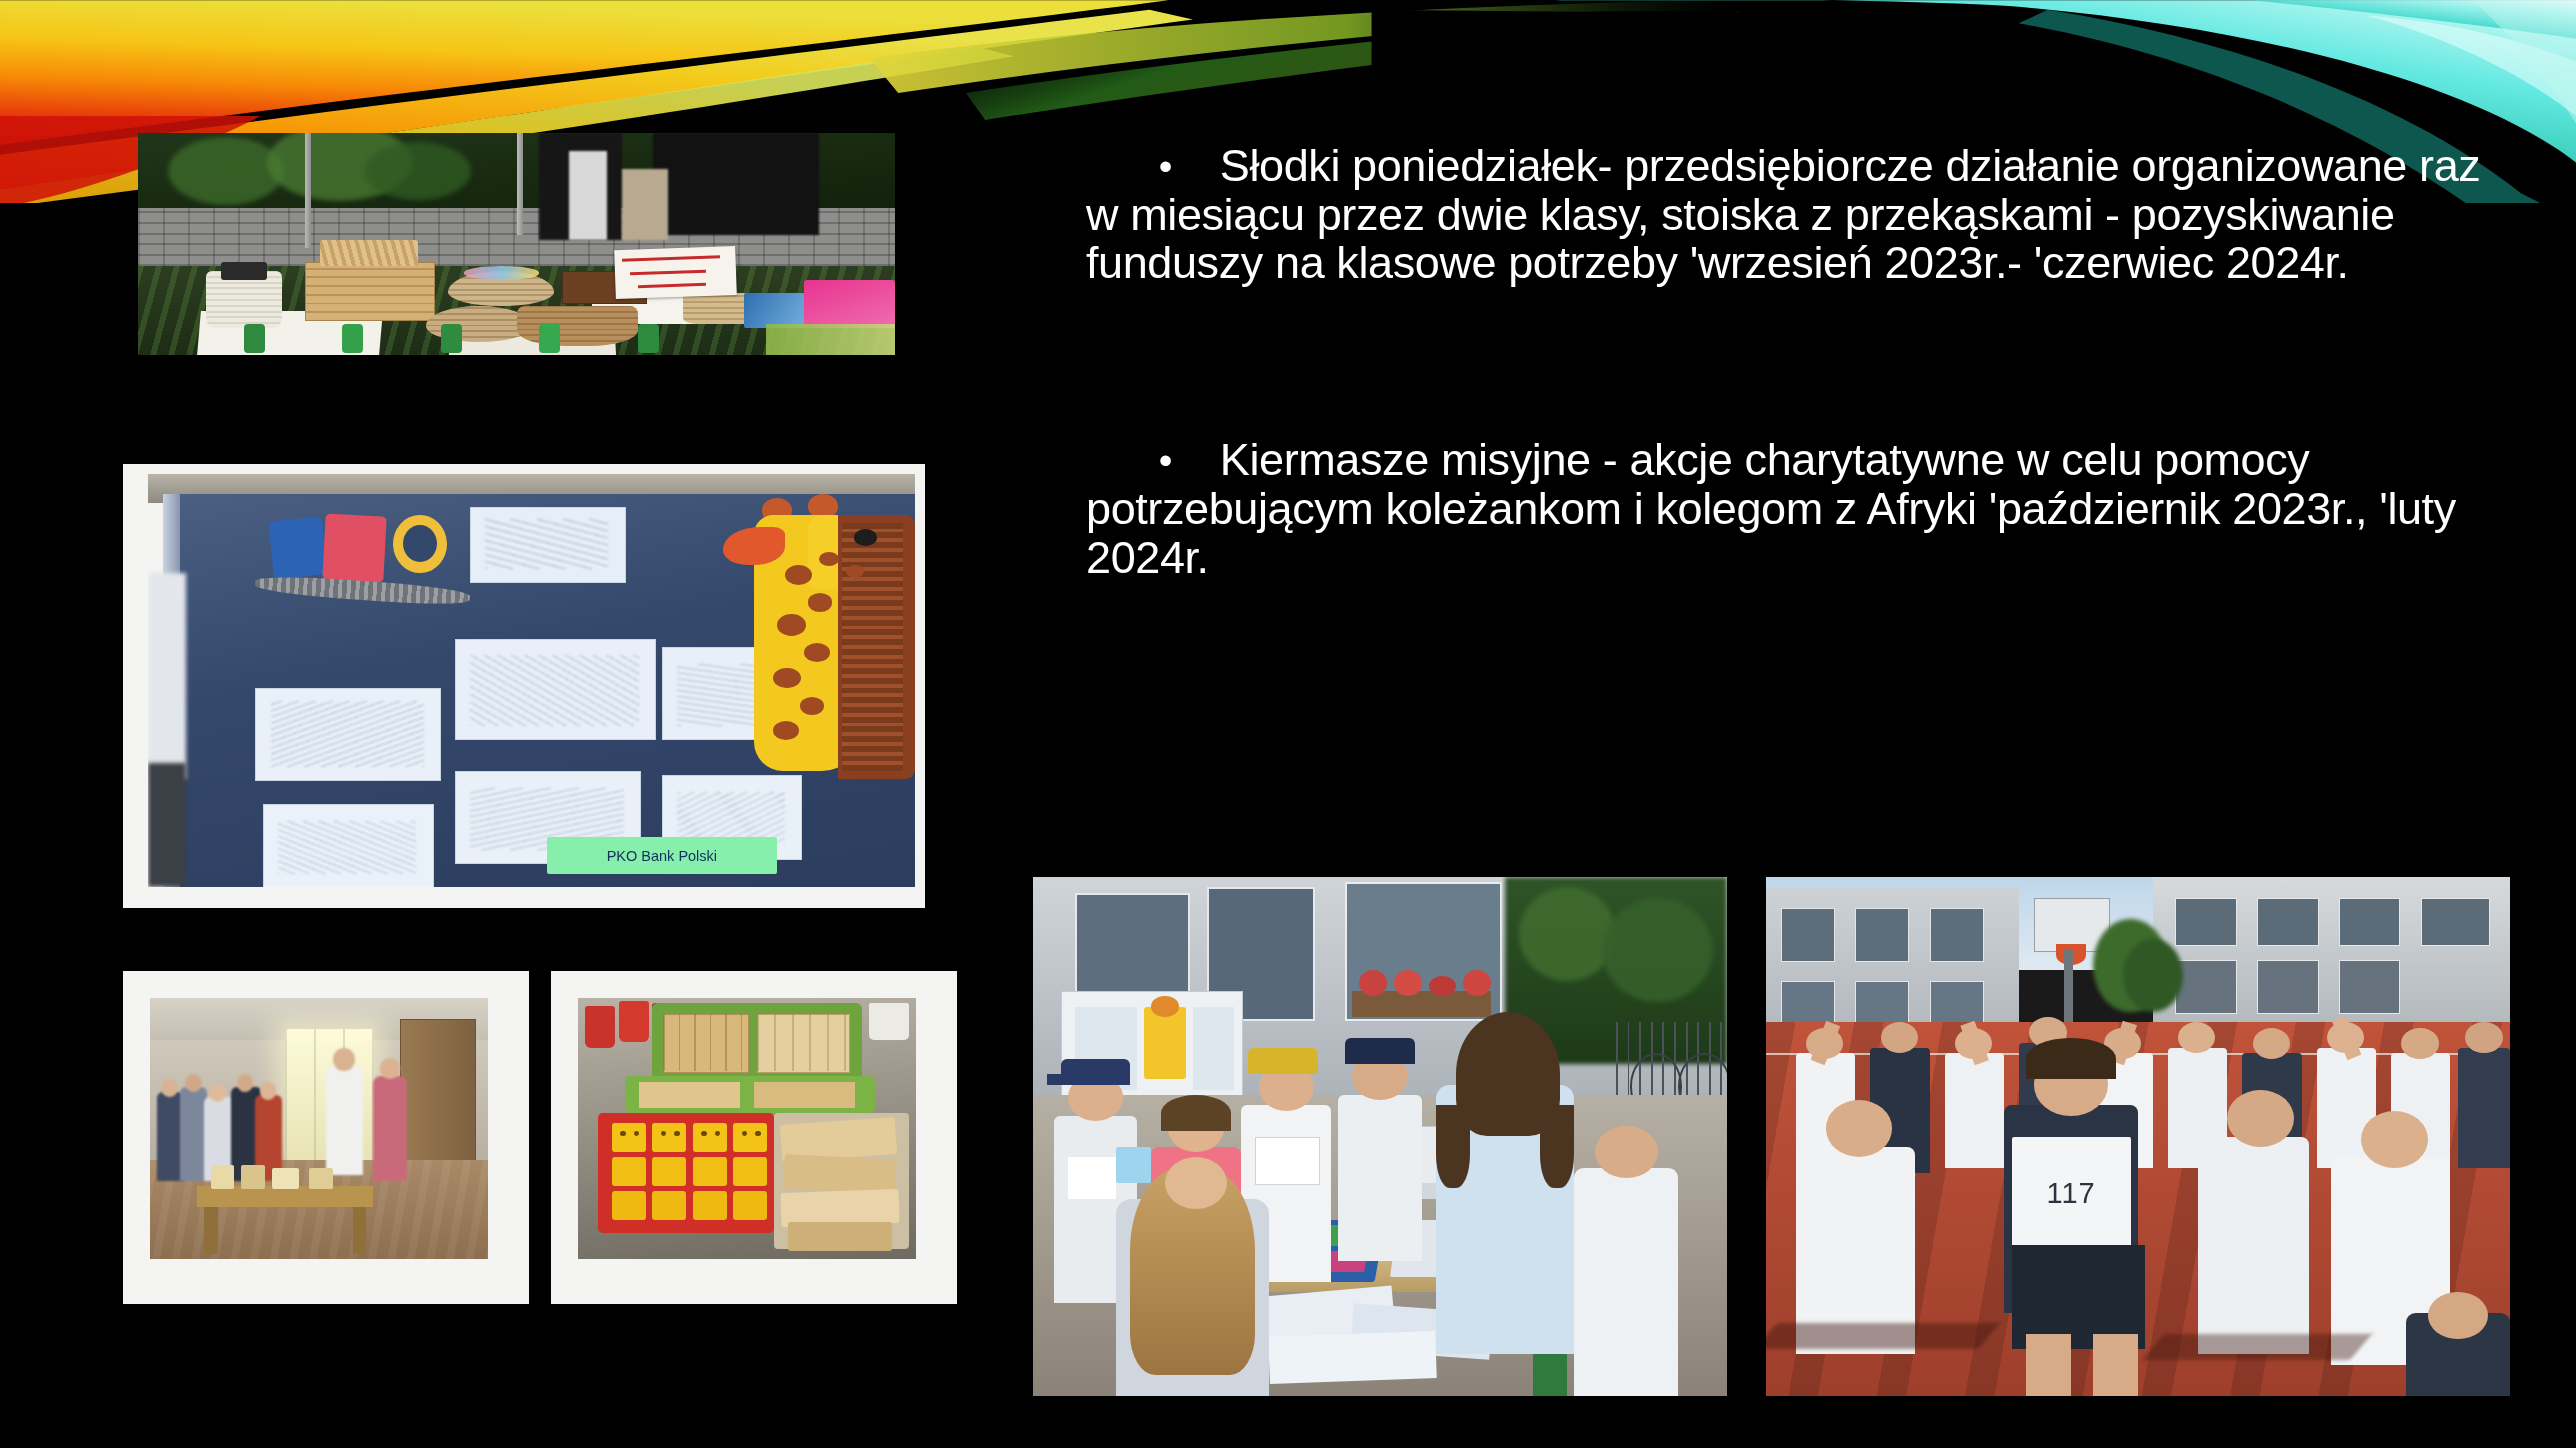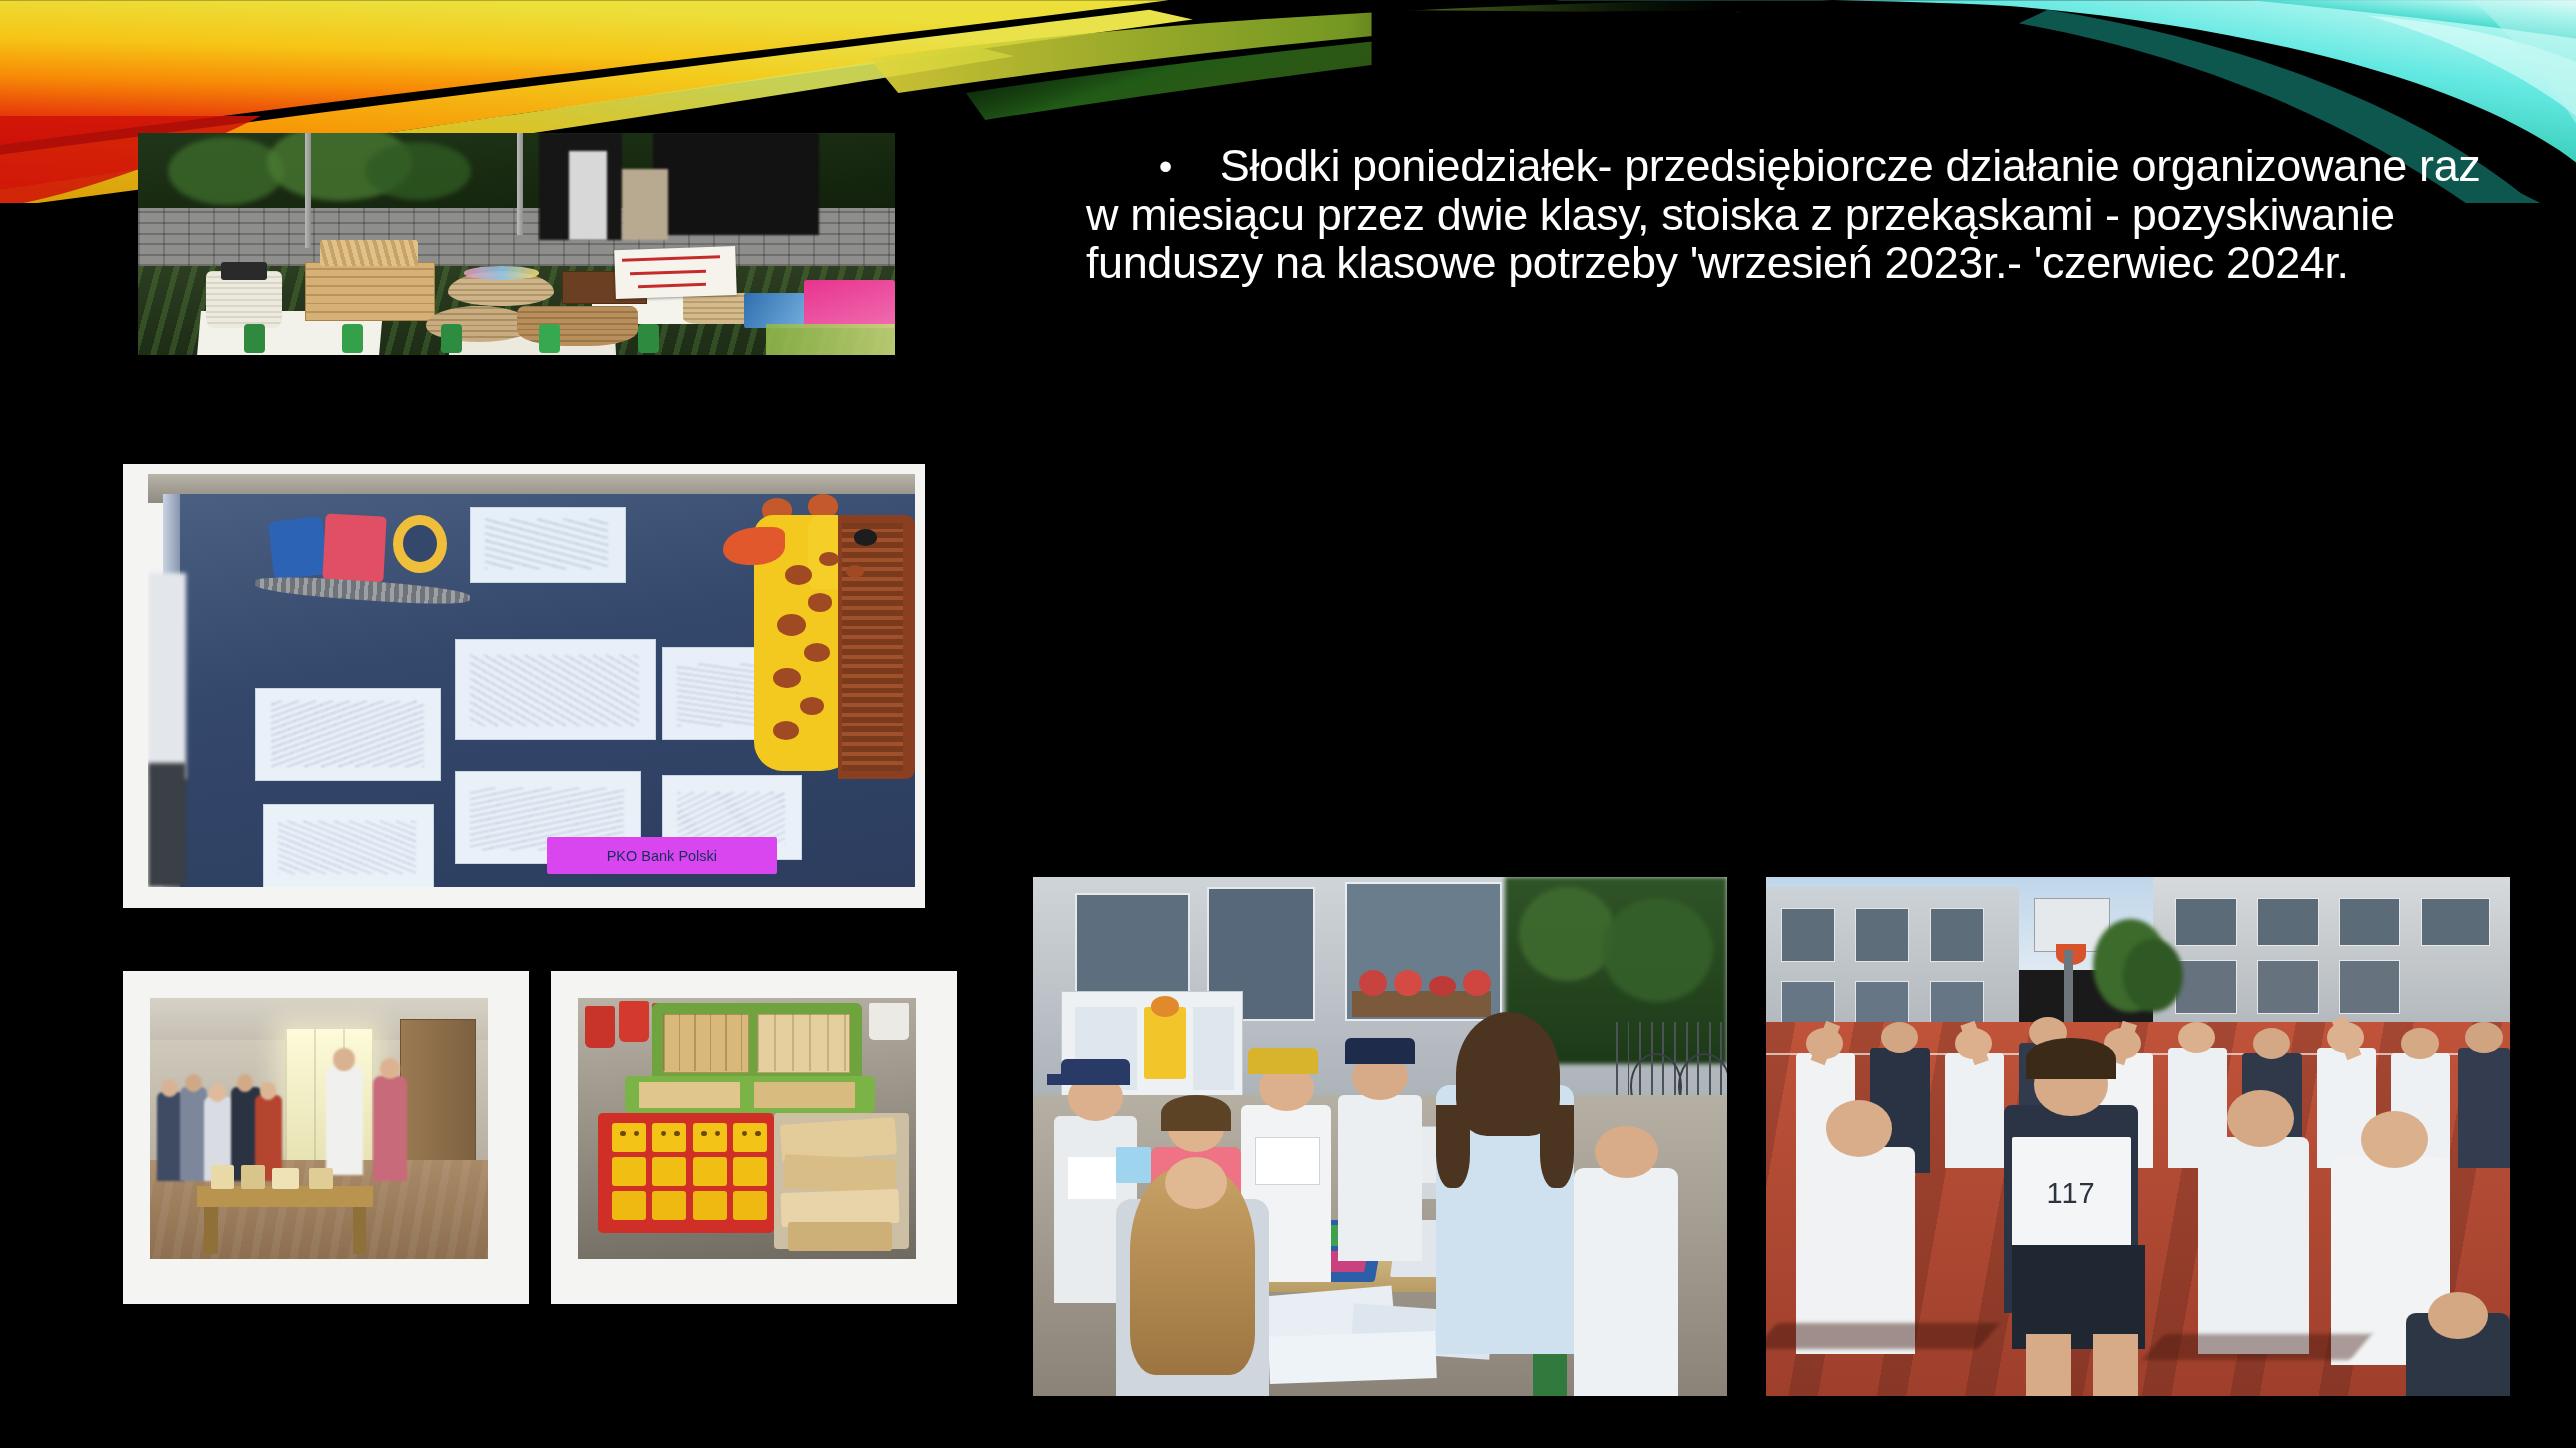--- a/index.html
+++ b/index.html
@@ -285,21 +285,21 @@
       <div class="blk rnd" style="left:83%;top:22%;width:3.6%;height:5%;background:#9f4a22;"></div>
       <div class="blk rnd" style="left:86%;top:29%;width:3.2%;height:4.4%;background:#9f4a22;"></div>
       <div class="blk rnd" style="left:82%;top:34%;width:3.8%;height:5.2%;background:#9f4a22;"></div>
       <div class="blk rnd" style="left:85.5%;top:41%;width:3.4%;height:4.6%;background:#9f4a22;"></div>
       <div class="blk rnd" style="left:81.5%;top:47%;width:3.6%;height:5%;background:#9f4a22;"></div>
       <div class="blk rnd" style="left:85%;top:54%;width:3.2%;height:4.4%;background:#9f4a22;"></div>
       <div class="blk rnd" style="left:81.5%;top:60%;width:3.4%;height:4.6%;background:#9f4a22;"></div>
       <div class="blk rnd" style="left:87.5%;top:19%;width:2.6%;height:3.4%;background:#9f4a22;"></div>
       <div class="blk rnd" style="left:91%;top:22%;width:2.4%;height:3.2%;background:#9f4a22;"></div>
 
-      <div class="blk" style="left:52%;top:88%;width:30%;height:9%;background:#d946ef;border-radius:1.9px;display:flex;align-items:center;justify-content:center;">
+      <div class="blk" style="left:52%;top:88%;width:30%;height:9%;background:#86efac;border-radius:1.9px;display:flex;align-items:center;justify-content:center;">
         <span style="font-family:'Liberation Sans',sans-serif;font-size:14.5px;color:#14305e;white-space:nowrap;">PKO Bank Polski</span>
       </div>
     </div>
   </div>
 
   <div class="photo framed" style="left:123px; top:971px; width:406px; height:333px;">
     <div class="inner" style="left:27px; top:27px; width:338px; height:261px;">
 
       <div class="blk" style="left:0;top:0;width:100%;height:20%;background:linear-gradient(180deg,#d7d2c6,#c1bbae);"></div>
       <div class="blk" style="left:0;top:16%;width:100%;height:50%;background:linear-gradient(180deg,#cfc9bb,#b6ae9f);"></div>
@@ -564,17 +564,20 @@
     </div>
   </div>
 
   <div class="textcol">
 
     <p class="para">
       <span class="bullet">•</span><span>  Słodki poniedziałek- przedsiębiorcze działanie organizowane raz w miesiącu przez dwie klasy, stoiska z przekąskami - pozyskiwanie funduszy na klasowe potrzeby 'wrzesień 2023r.- 'czerwiec 2024r.</span>
     </p>
 
 
+    <p class="para">
+      <span class="bullet">•</span><span>  Kiermasze misyjne - akcje charytatywne w celu pomocy potrzebującym koleżankom i kolegom z Afryki 'październik 2023r., 'luty 2024r.</span>
+    </p>
 
   </div>
 
 </div>
 
 
 </body></html>

